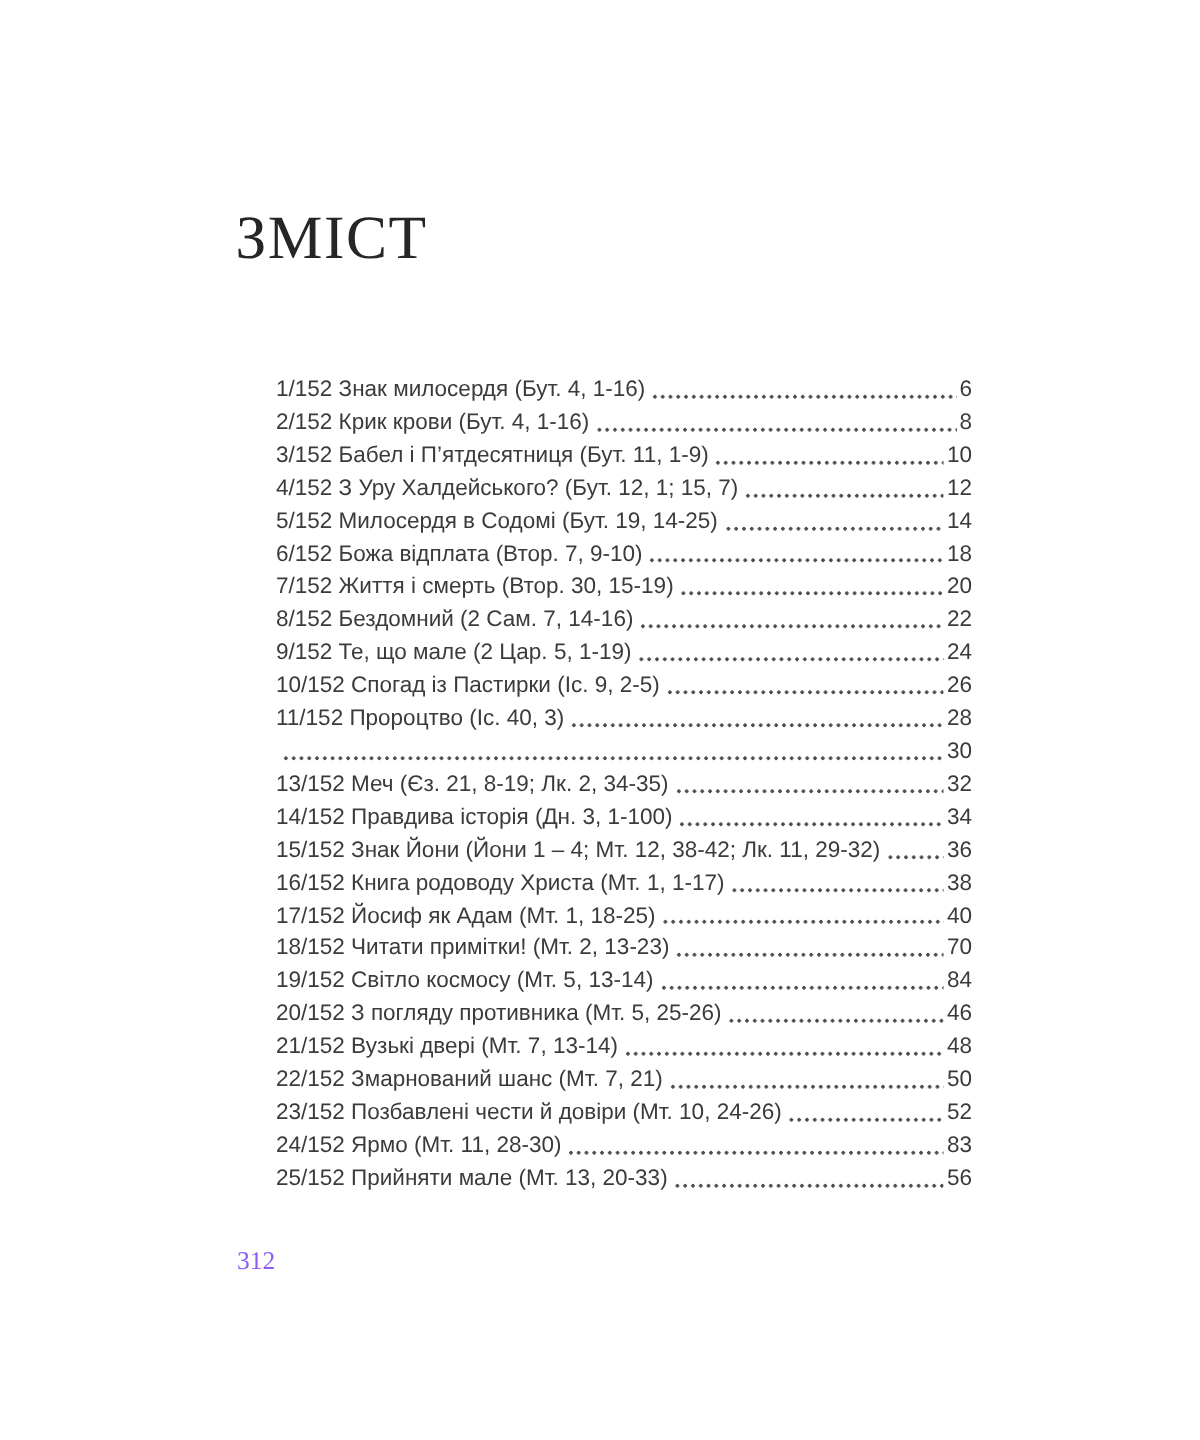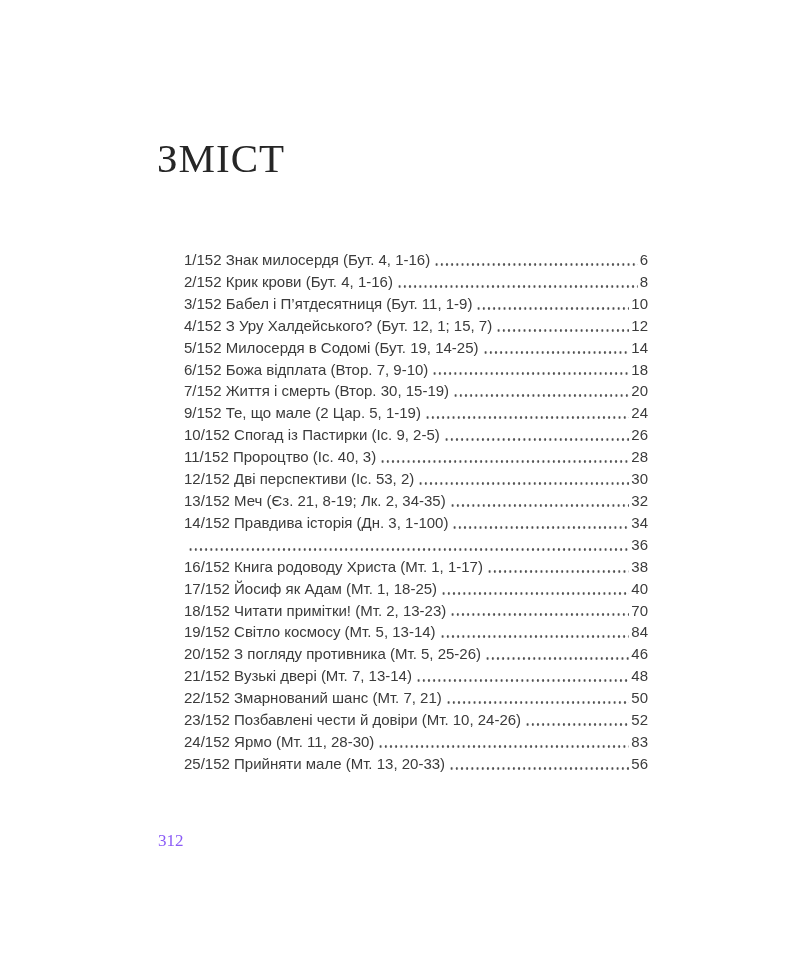--- a/index.html
+++ b/index.html
@@ -111,58 +111,63 @@
     <span class="toc-leader"></span>
     <span class="toc-page">18</span>
   </li>
 
   <li class="toc-row">
     <span class="toc-label">7/152 Життя і смерть (Втор. 30, 15-19)</span>
     <span class="toc-leader"></span>
     <span class="toc-page">20</span>
   </li>
 
+  <li class="toc-row">
+    <span class="toc-label">8/152 Бездомний (2 Сам. 7, 14-16)</span>
+    <span class="toc-leader"></span>
+    <span class="toc-page">22</span>
+  </li>
 
   <li class="toc-row">
     <span class="toc-label">9/152 Те, що мале (2 Цар. 5, 1-19)</span>
     <span class="toc-leader"></span>
     <span class="toc-page">24</span>
   </li>
 
   <li class="toc-row">
     <span class="toc-label">10/152 Спогад із Пастирки (Іс. 9, 2-5)</span>
     <span class="toc-leader"></span>
     <span class="toc-page">26</span>
   </li>
 
   <li class="toc-row">
     <span class="toc-label">11/152 Пророцтво (Іс. 40, 3)</span>
     <span class="toc-leader"></span>
     <span class="toc-page">28</span>
   </li>
 
   <li class="toc-row">
-    <span class="toc-label">12/152 Дві перспективи (Іс. 53, 2)</span>
     <span class="toc-leader"></span>
     <span class="toc-page">30</span>
   </li>
 
   <li class="toc-row">
     <span class="toc-label">13/152 Меч (Єз. 21, 8-19; Лк. 2, 34-35)</span>
     <span class="toc-leader"></span>
     <span class="toc-page">32</span>
   </li>
 
   <li class="toc-row">
     <span class="toc-label">14/152 Правдива історія (Дн. 3, 1-100)</span>
     <span class="toc-leader"></span>
     <span class="toc-page">34</span>
   </li>
 
   <li class="toc-row">
+    <span class="toc-label">15/152 Знак Йони (Йони 1 – 4; Мт. 12, 38-42; Лк. 11, 29-32)</span>
     <span class="toc-leader"></span>
     <span class="toc-page">36</span>
   </li>
 
   <li class="toc-row">
     <span class="toc-label">16/152 Книга родоводу Христа (Мт. 1, 1-17)</span>
     <span class="toc-leader"></span>
     <span class="toc-page">38</span>
   </li>
 

